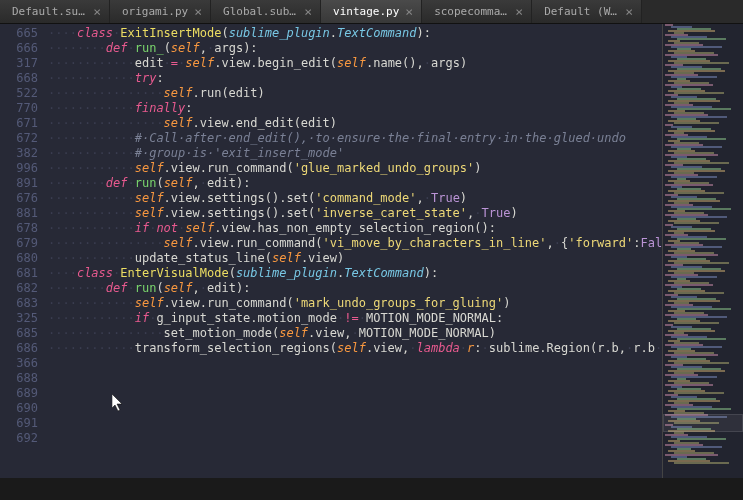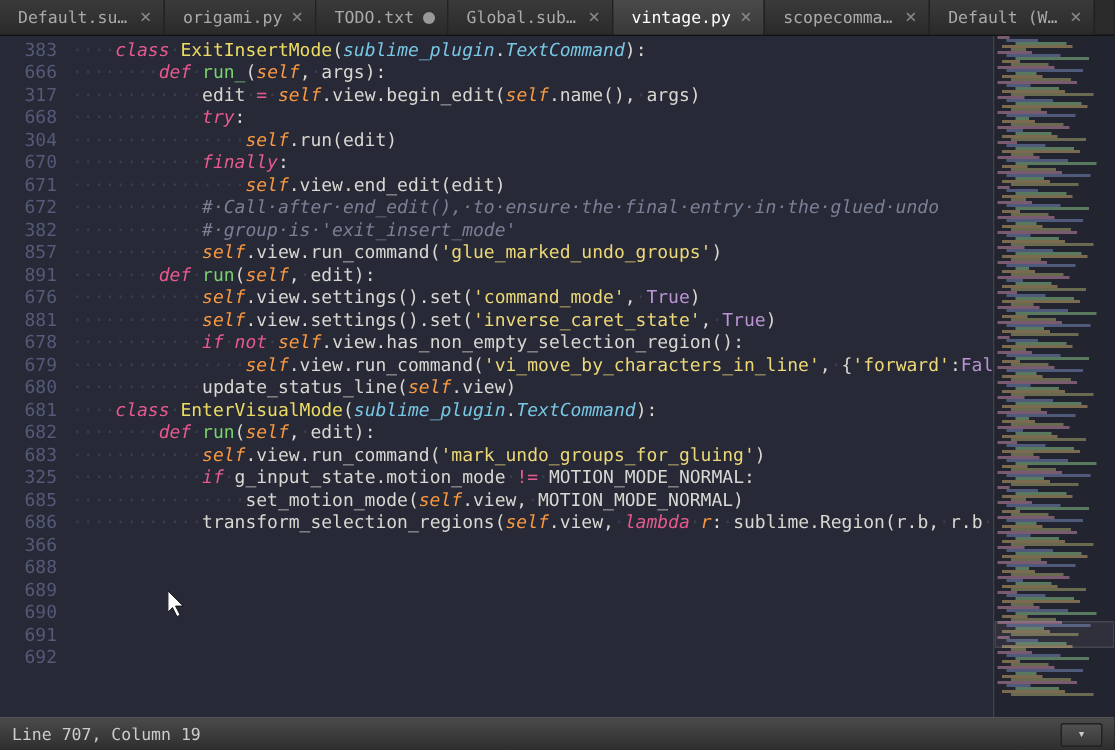--- a/index.html
+++ b/index.html
@@ -138,53 +138,49 @@
   <div class="tab-bar">
       <div class="tab">
         <span class="tab-label">Default.sublim</span>
         <span class="tab-close">×</span>
       </div>
       <div class="tab">
         <span class="tab-label">origami.py</span>
         <span class="tab-close">×</span>
       </div>
       <div class="tab">
-        <span class="tab-label">TODO.txt</span>
-        <span class="tab-dirty"></span>
-      </div>
-      <div class="tab">
         <span class="tab-label">Global.sublim</span>
         <span class="tab-close">×</span>
       </div>
       <div class="tab active">
         <span class="tab-label">vintage.py</span>
         <span class="tab-close">×</span>
       </div>
       <div class="tab">
         <span class="tab-label">scopecommand</span>
         <span class="tab-close">×</span>
       </div>
       <div class="tab">
         <span class="tab-label">Default (Wind</span>
         <span class="tab-close">×</span>
       </div>
     </div>
 
   <div class="editor">
     <div class="gutter">
-        <div>383</div>
+        <div>665</div>
         <div>666</div>
         <div>317</div>
         <div>668</div>
-        <div>304</div>
-        <div>670</div>
+        <div>522</div>
+        <div>770</div>
         <div>671</div>
         <div>672</div>
         <div>382</div>
-        <div>857</div>
+        <div>996</div>
         <div>891</div>
         <div>676</div>
         <div>881</div>
         <div>678</div>
         <div>679</div>
         <div>680</div>
         <div>681</div>
         <div>682</div>
         <div>683</div>
         <div>325</div>
@@ -419,18 +415,14 @@
         <div class="mini-line" style="margin-left: 14px; width: 29px; background: rgb(90, 122, 95);"></div>
         <div class="mini-line" style="margin-left: 5px; width: 42px; background: rgb(122, 106, 80);"></div>
         <div class="mini-line" style="margin-left: 11px; width: 55px; background: rgb(106, 106, 80);"></div>
         <div class="minimap-viewport" style="top: 390px; height: 18px;"></div>
     </div>
     <svg class="cursor-ptr" viewBox="0 0 12 18">
         <path d="M0 0 L0 14 L3 11 L6 17 L8 16 L5 10 L10 10 Z" fill="#fff" stroke="#000" stroke-width="0.5"></path>
       </svg>
   </div>
 
-  <div class="status-bar">
-    <span>Line 707, Column 19</span>
-    <div class="status-btn">▾</div>
-  </div>
 
 </div>
 
 </body></html>

